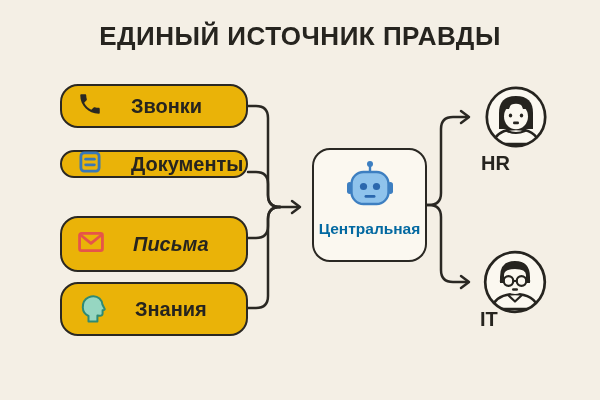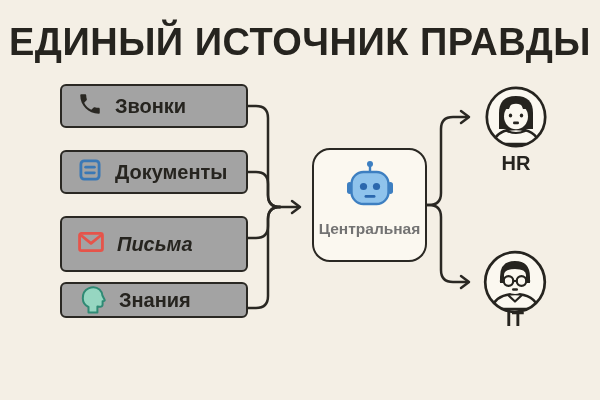--- a/index.html
+++ b/index.html
@@ -1,36 +1,36 @@
 <!DOCTYPE html>
 <html><head>
 <meta charset="utf-8">
 <style>
   html,body{margin:0;padding:0;}
   body{font-family:"Liberation Sans","DejaVu Sans",sans-serif;}
   .canvas{position:relative;width:600px;height:400px;background:#f4efe5;overflow:hidden;}
   .title{position:absolute;left:0;top:21px;width:600px;text-align:center;
-         font-size:38px;font-weight:800;letter-spacing:.5px;color:#26241f;}
+         font-size:26px;font-weight:800;letter-spacing:.5px;color:#26241f;}
   .srcbox{position:absolute;left:60px;width:188px;box-sizing:border-box;
-          background:#a3a3a3;border:2.5px solid #2a2823;border-radius:6px;
-          display:flex;align-items:center;padding-left:15px;gap:12px;}
+          background:#eab308;border:2.5px solid #2a2823;border-radius:18px;
+          display:flex;align-items:center;padding-left:15px;gap:28px;}
   .srcbox .lbl{font-size:20px;font-weight:700;color:#26241f;line-height:1.05;}
   #box-calls{top:84px;height:44px;}
-  #box-docs{top:150px;height:44px;}
+  #box-docs{top:150px;height:28px;}
   #box-mail{top:216px;height:56px;font-style:italic;}
-  #box-head{top:282px;height:36px;}
+  #box-head{top:282px;height:54px;}
   .hub{position:absolute;left:312px;top:148px;width:115px;height:114px;box-sizing:border-box;
        background:#fbf8f0;border:2.5px solid #2a2823;border-radius:18px;
        display:flex;flex-direction:column;align-items:center;justify-content:flex-start;padding-top:8px;}
-  .hub .hublbl{font-size:15.5px;font-weight:700;color:#737373;text-align:right;line-height:1.18;margin-top:2px;}
+  .hub .hublbl{font-size:15.5px;font-weight:700;color:#0369a1;text-align:right;line-height:1.18;margin-top:2px;}
   .wires{position:absolute;left:0;top:0;pointer-events:none;}
   .avatar{position:absolute;width:70px;height:70px;}
   #avatar-hr{left:481px;top:82px;}
   #avatar-it{left:480px;top:247px;}
-  .avlbl{position:absolute;width:70px;text-align:center;font-size:20px;font-weight:800;color:#26241f;}
+  .avlbl{position:absolute;width:70px;text-align:left;font-size:20px;font-weight:800;color:#26241f;}
   #label-hr{left:481px;top:152px;}
   #label-it{left:480px;top:308px;}
 </style>
 </head>
 <body>
 
 <div class="canvas">
 
   <div class="title">ЕДИНЫЙ ИСТОЧНИК ПРАВДЫ</div>
 

